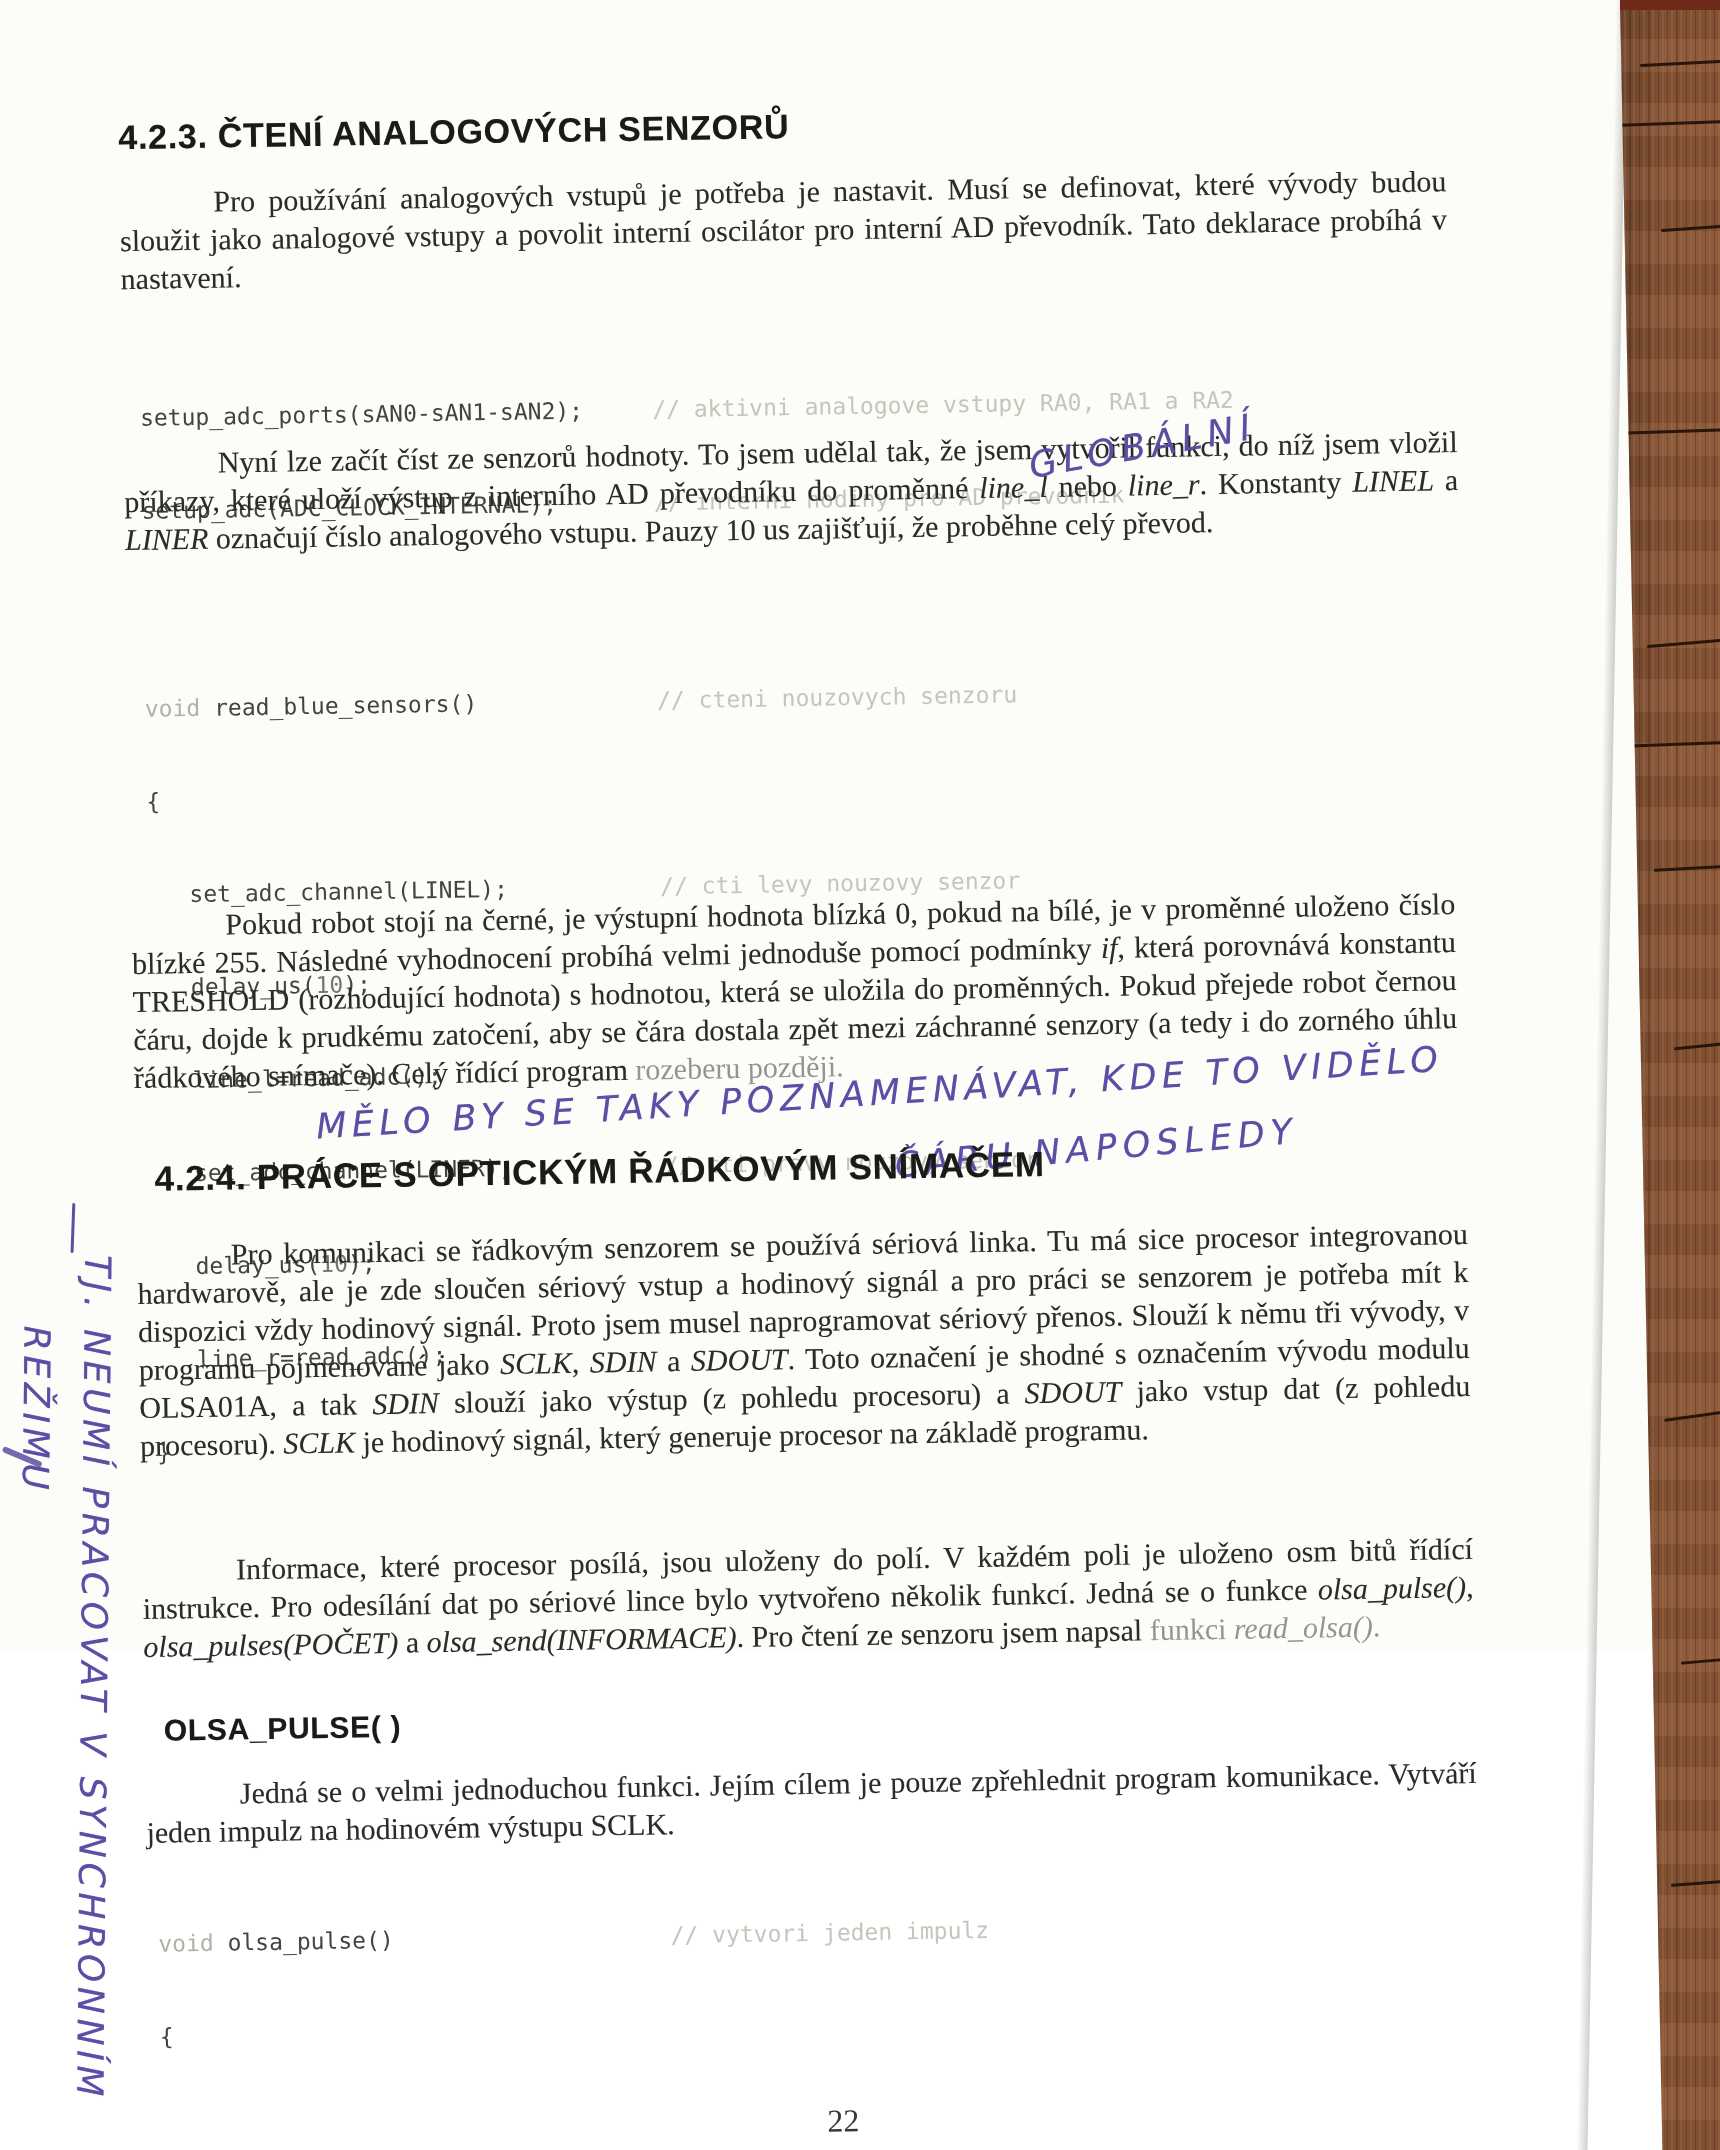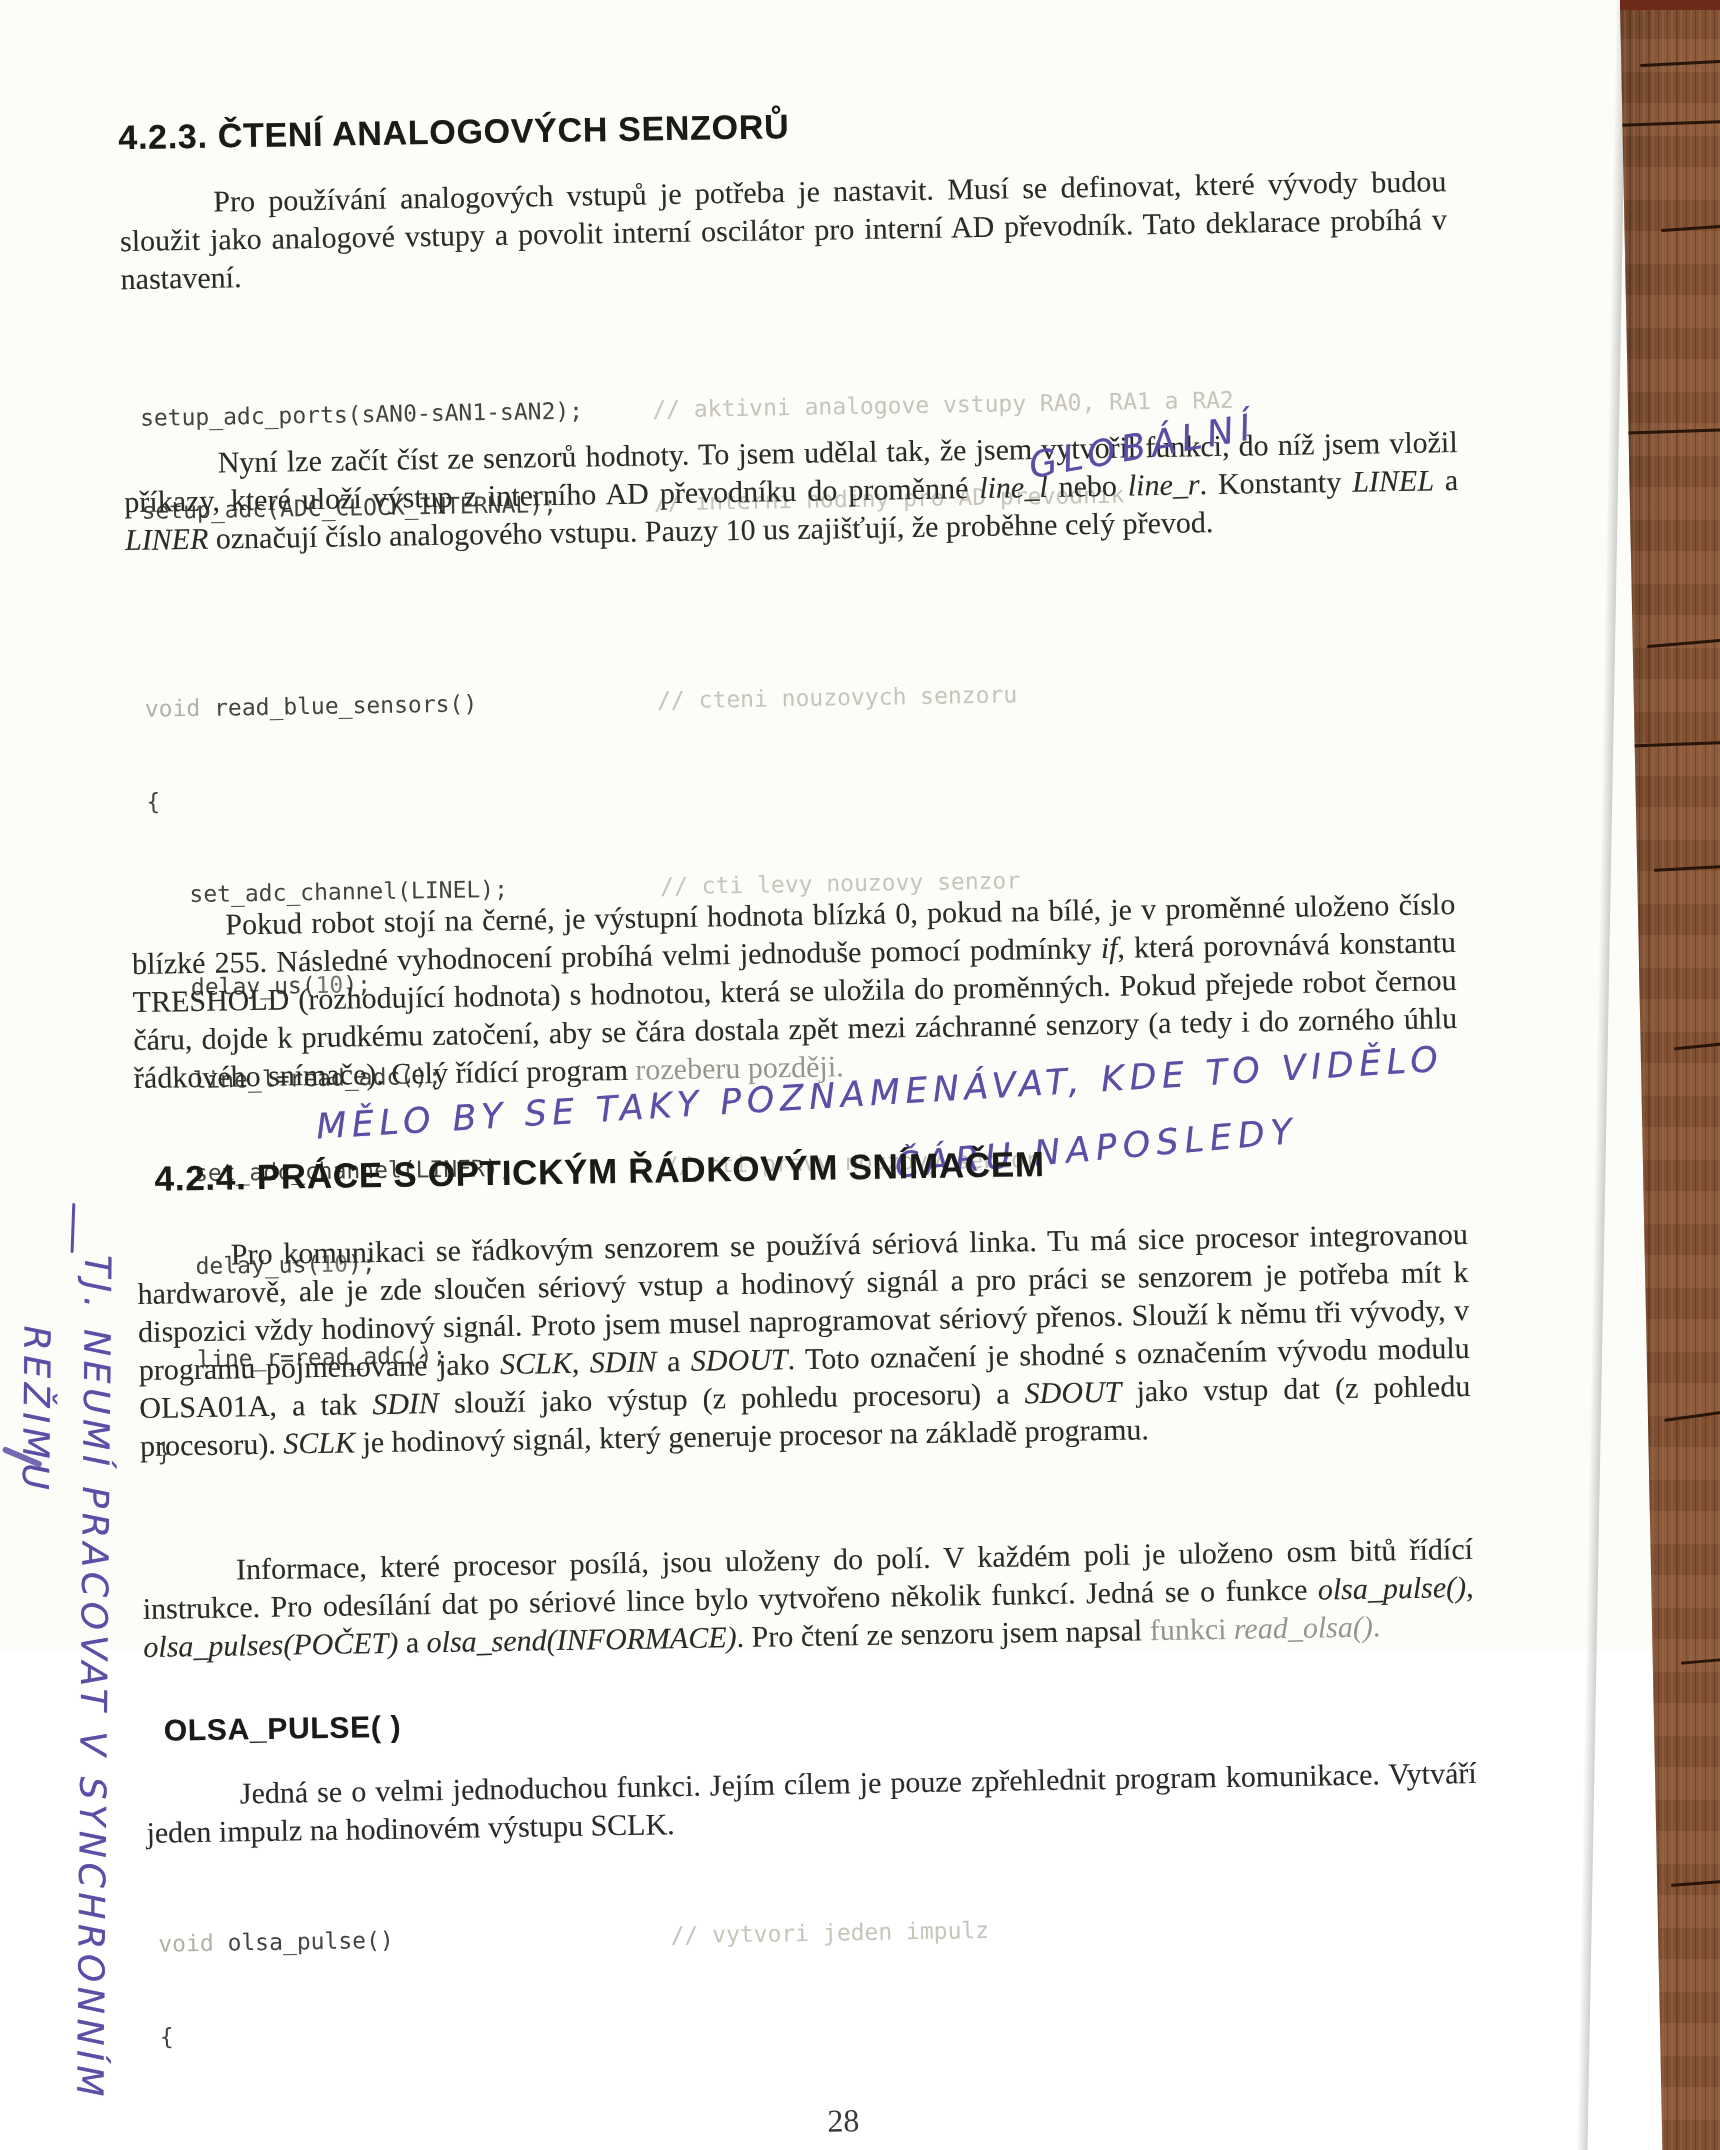--- a/index.html
+++ b/index.html
@@ -101,21 +101,21 @@
 
     <div class="code" style="left:144px;top:1855px;">
       <div><span class="kw">void </span><span>olsa_pulse()</span><span>                    </span><span class="cmt">// vytvori jeden impulz</span></div>
       <div><span>{</span></div>
       <div><span> </span></div>
       
       
       
     </div>
 
-    <div class="pagenum" style="left:810px;top:2102px;">28</div>
+    <div class="pagenum" style="left:810px;top:2102px;">22</div>
 
     <div class="tick"></div>
     <div class="hw hw-vert hw-margin1">TJ. NEUMÍ PRACOVAT V SYNCHRONNÍM</div>
     <div class="hw hw-vert hw-margin2">REŽIMU</div>
     <div class="dash"></div>
   </div>
 
   <div class="edge-shadow"></div>
   <div class="wood">
     <div class="wood-top-band"></div>

